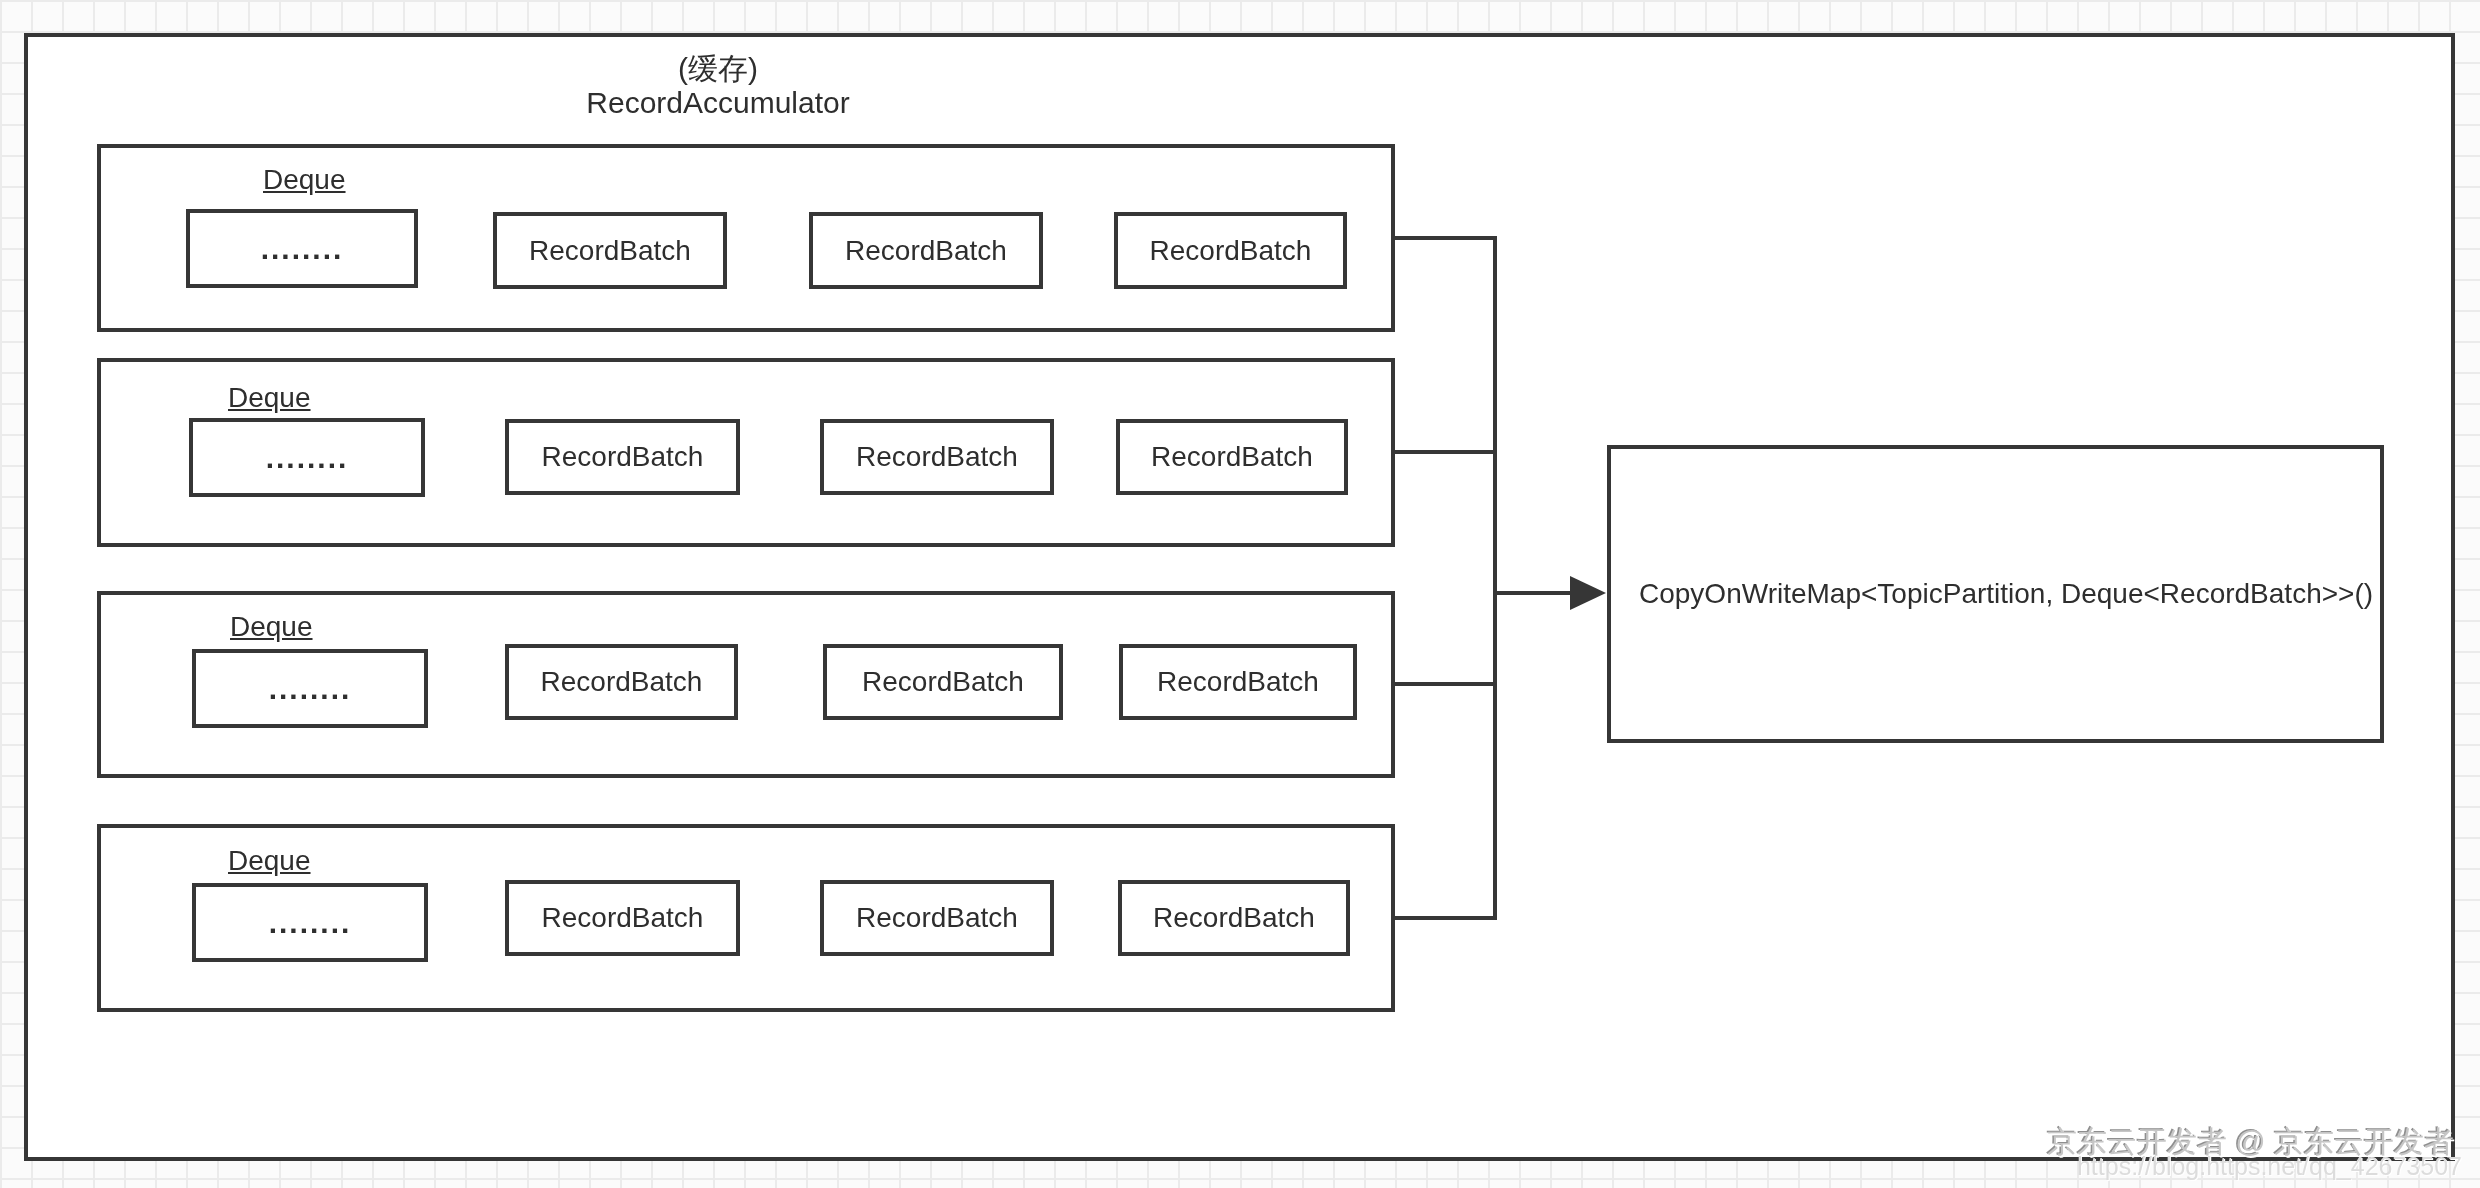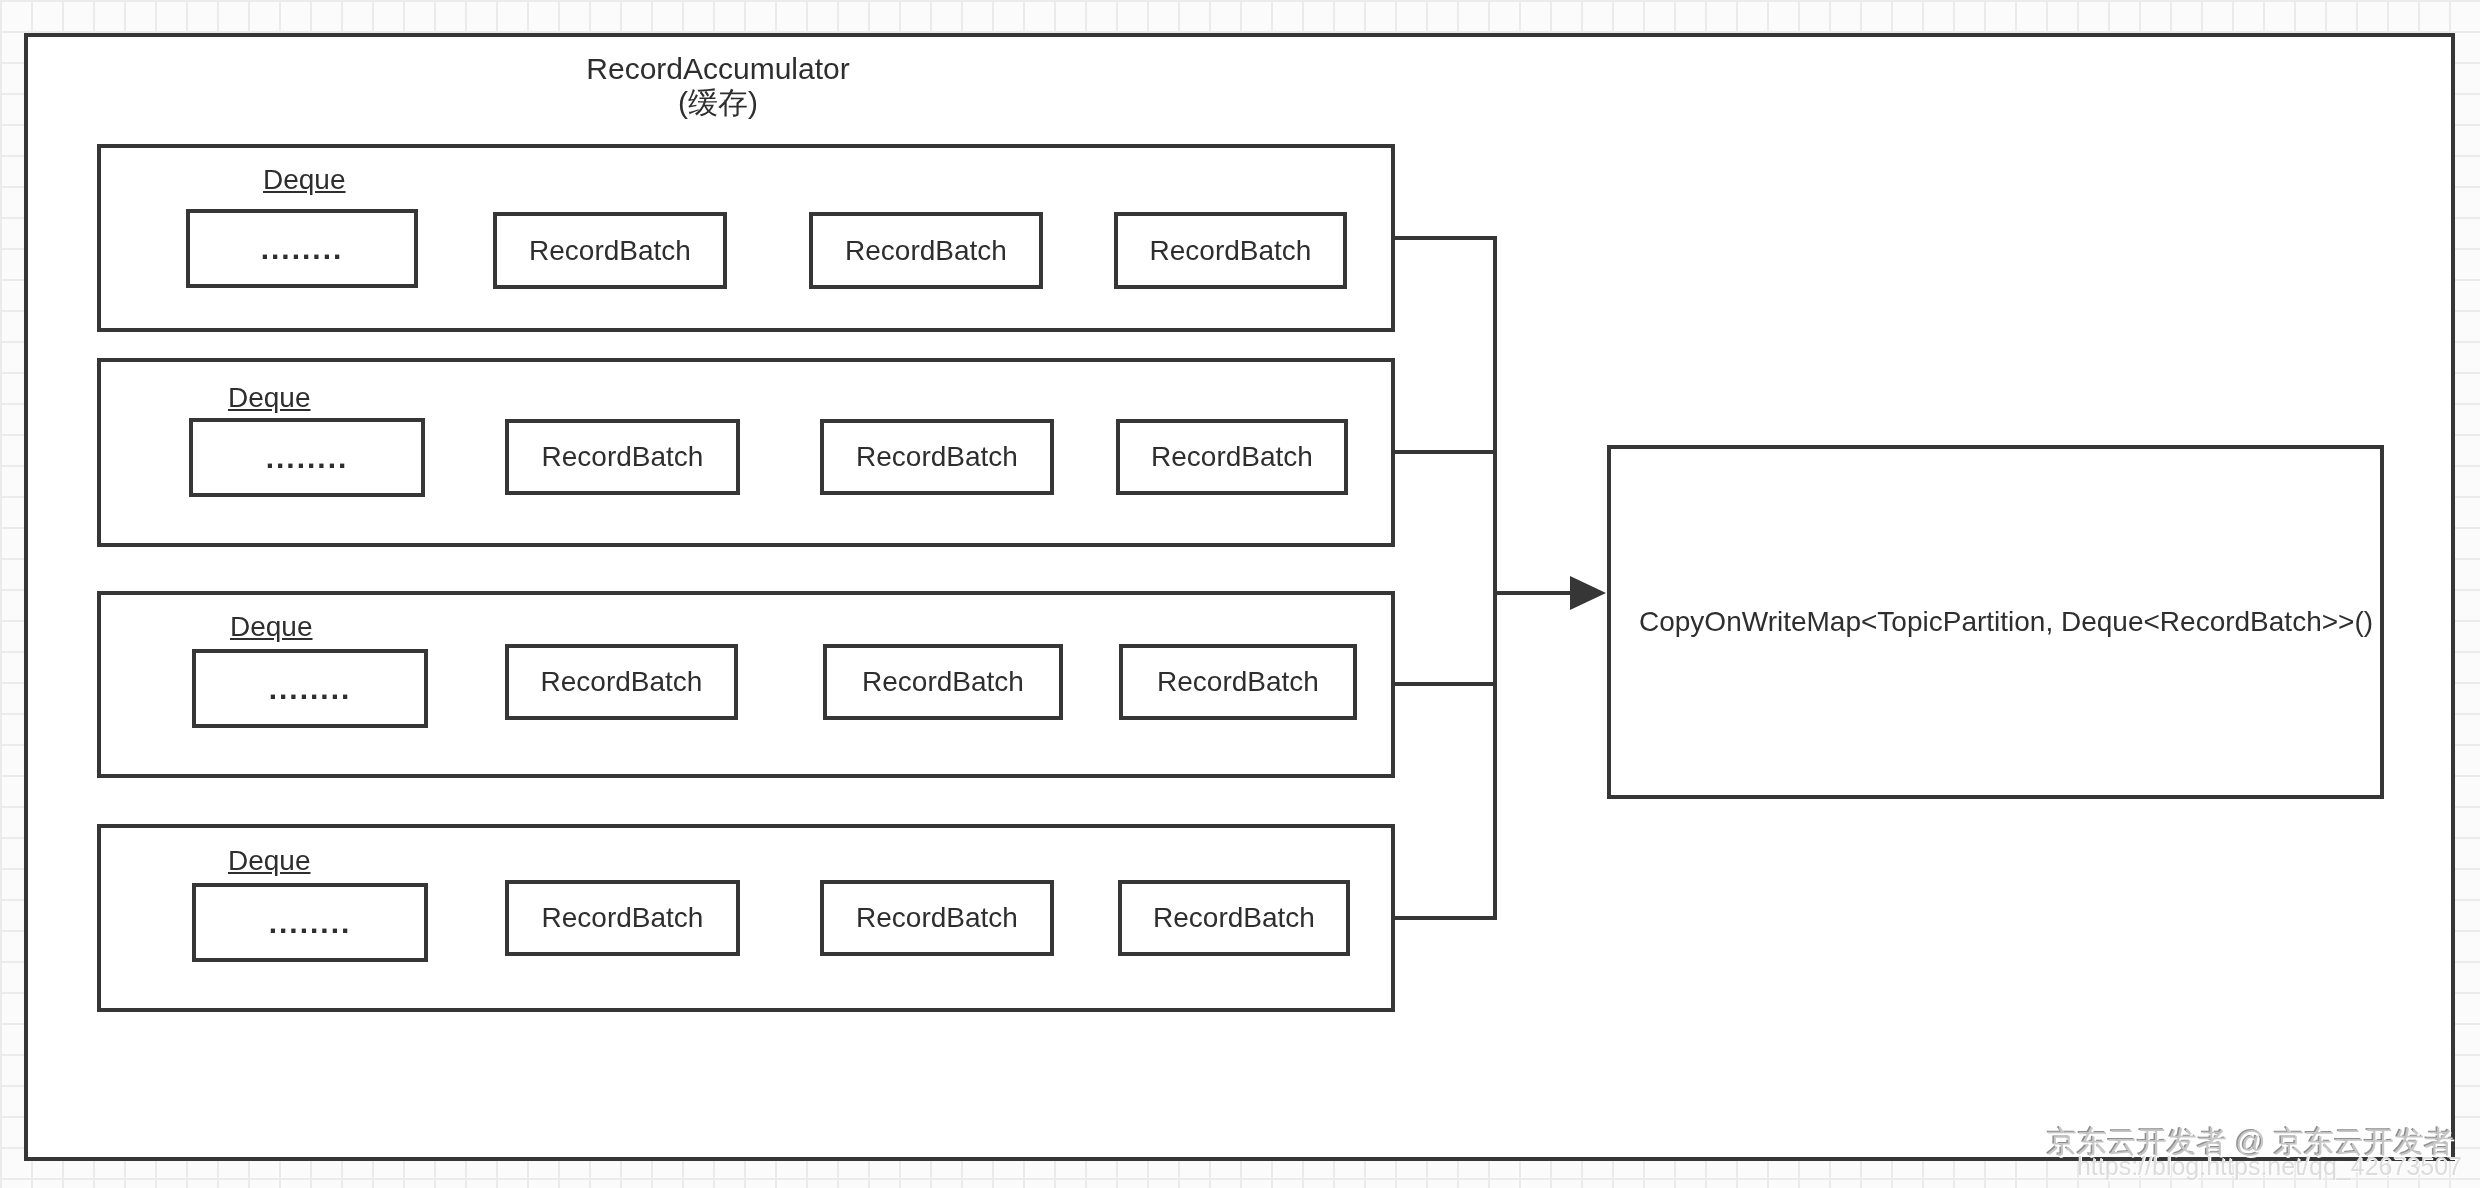--- a/index.html
+++ b/index.html
@@ -67,21 +67,21 @@
     border-top: 17px solid transparent;
     border-bottom: 17px solid transparent;
     border-left: 36px solid #363636;
   }
 
   .map-box {
     position: absolute;
     left: 1607px;
     top: 445px;
     width: 777px;
-    height: 354px;
+    height: 298px;
     box-sizing: border-box;
     border: 4px solid #363636;
     background: #ffffff;
     display: flex;
     align-items: center;
   }
   .map-label {
     padding-left: 28px;
     font-size: 28px;
     color: #2e2e2e;
@@ -110,22 +110,22 @@
   }
 </style>
 </head>
 <body>
 
 <div class="page">
 
   <div class="box" style="left:24px; top:33px; width:2431px; height:1128px;"></div>
 
   <div class="title">
+    <div>(缓存)</div>
     <div>RecordAccumulator</div>
-    <div>(缓存)</div>
   </div>
 
   <div class="box" style="left:97px; top:144px; width:1298px; height:188px;">
     <div class="deque-label" style="left:162px; top:16px;">Deque</div>
     <div class="inner-box dots" style="left:85px; top:61px; width:232px; height:79px;">........</div>
     <div class="inner-box" style="left:392px; top:64px; width:234px; height:77px;">RecordBatch</div>
     <div class="inner-box" style="left:708px; top:64px; width:234px; height:77px;">RecordBatch</div>
     <div class="inner-box" style="left:1013px; top:64px; width:233px; height:77px;">RecordBatch</div>
   </div>
 

